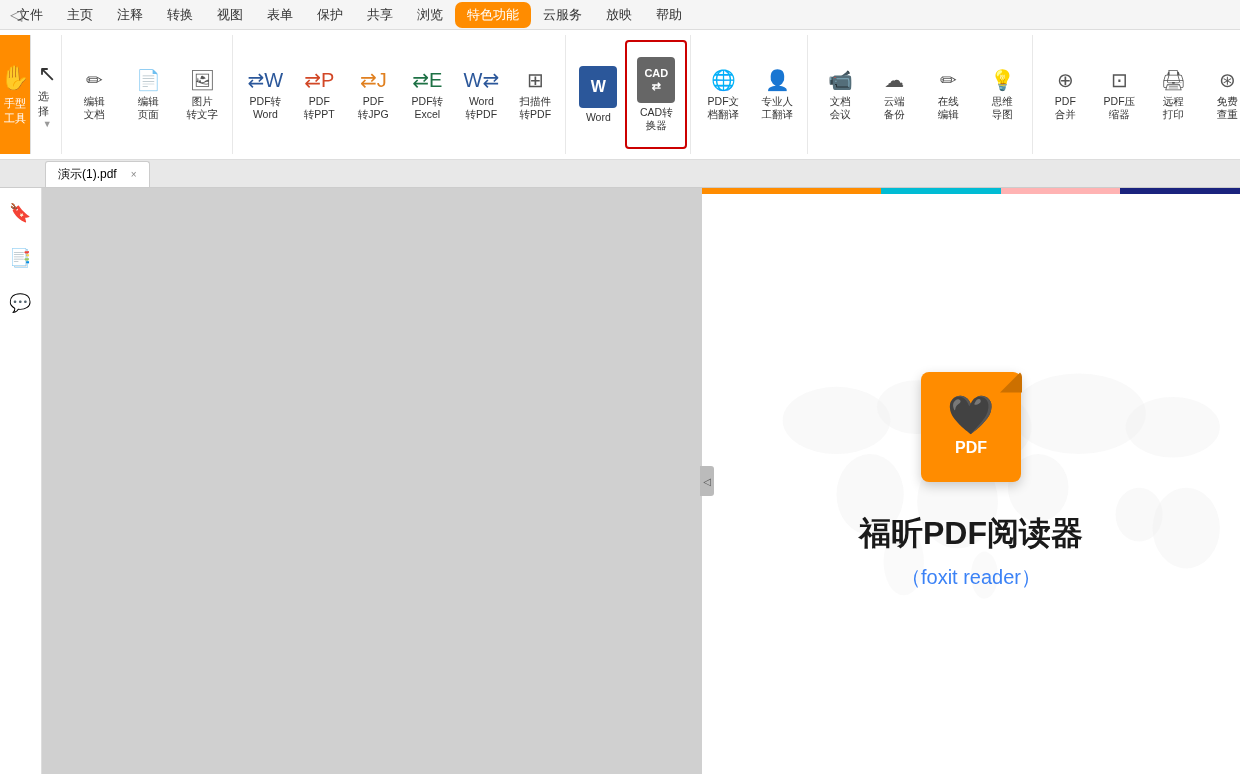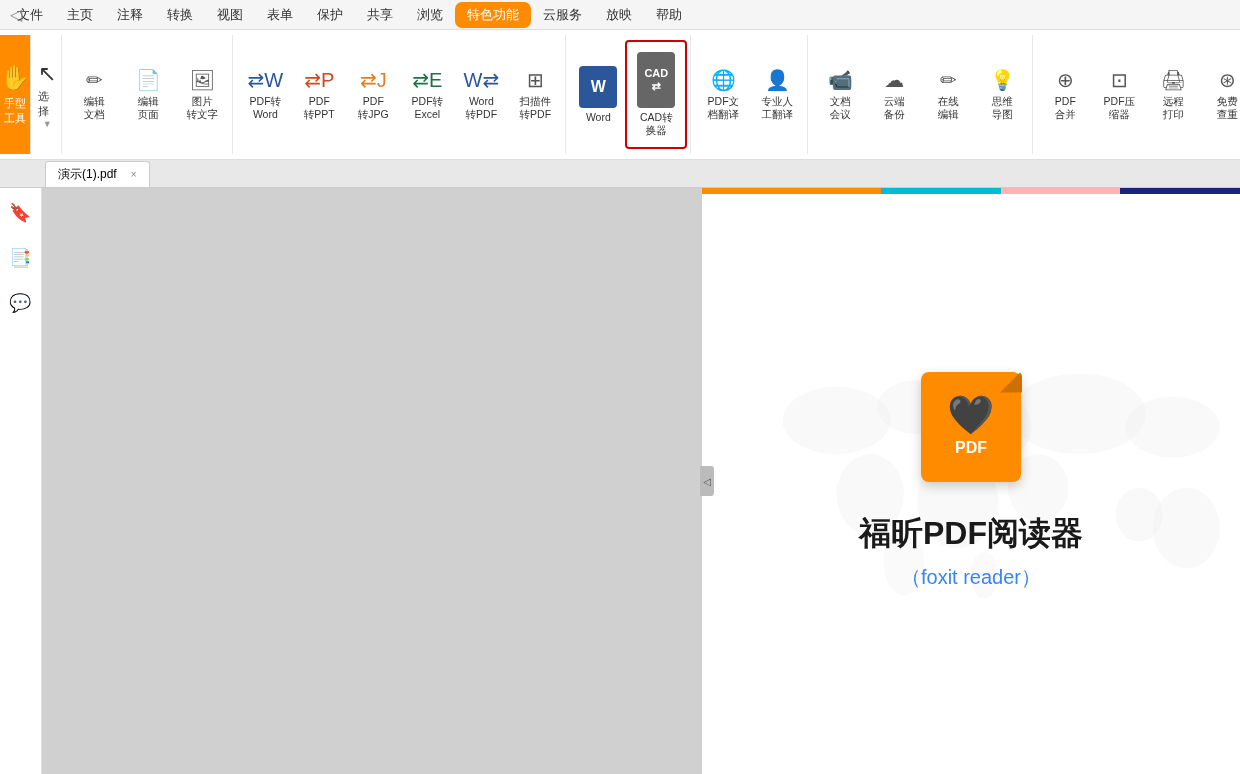--- a/index.html
+++ b/index.html
@@ -346,21 +346,21 @@
 
     <div class="tool-btn">
       <div style="width:38px;height:42px;background:#2b579a;border-radius:4px;display:flex;align-items:center;justify-content:center;margin-bottom:3px;">
         <span style="color:white;font-size:16px;font-weight:bold;">W</span>
       </div>
       <div class="label">Word</div>
     </div>
 
     <div class="cad-highlight">
       <div class="tool-btn">
-        <div style="width:38px;height:56px;background:#666;border-radius:4px;display:flex;align-items:center;justify-content:center;margin-bottom:3px;position:relative;overflow:hidden;">
+        <div style="width:38px;height:46px;background:#666;border-radius:4px;display:flex;align-items:center;justify-content:center;margin-bottom:3px;position:relative;overflow:hidden;">
           <span style="color:white;font-size:11px;font-weight:bold;text-align:center;line-height:1.2;">CAD<br>⇄</span>
         </div>
         <div class="label">CAD转<br>换器</div>
       </div>
     </div>
   </div>
 
   <div class="tools-group">
     <div class="tool-btn">
       <div class="icon" style="font-size:20px;">🌐</div>

